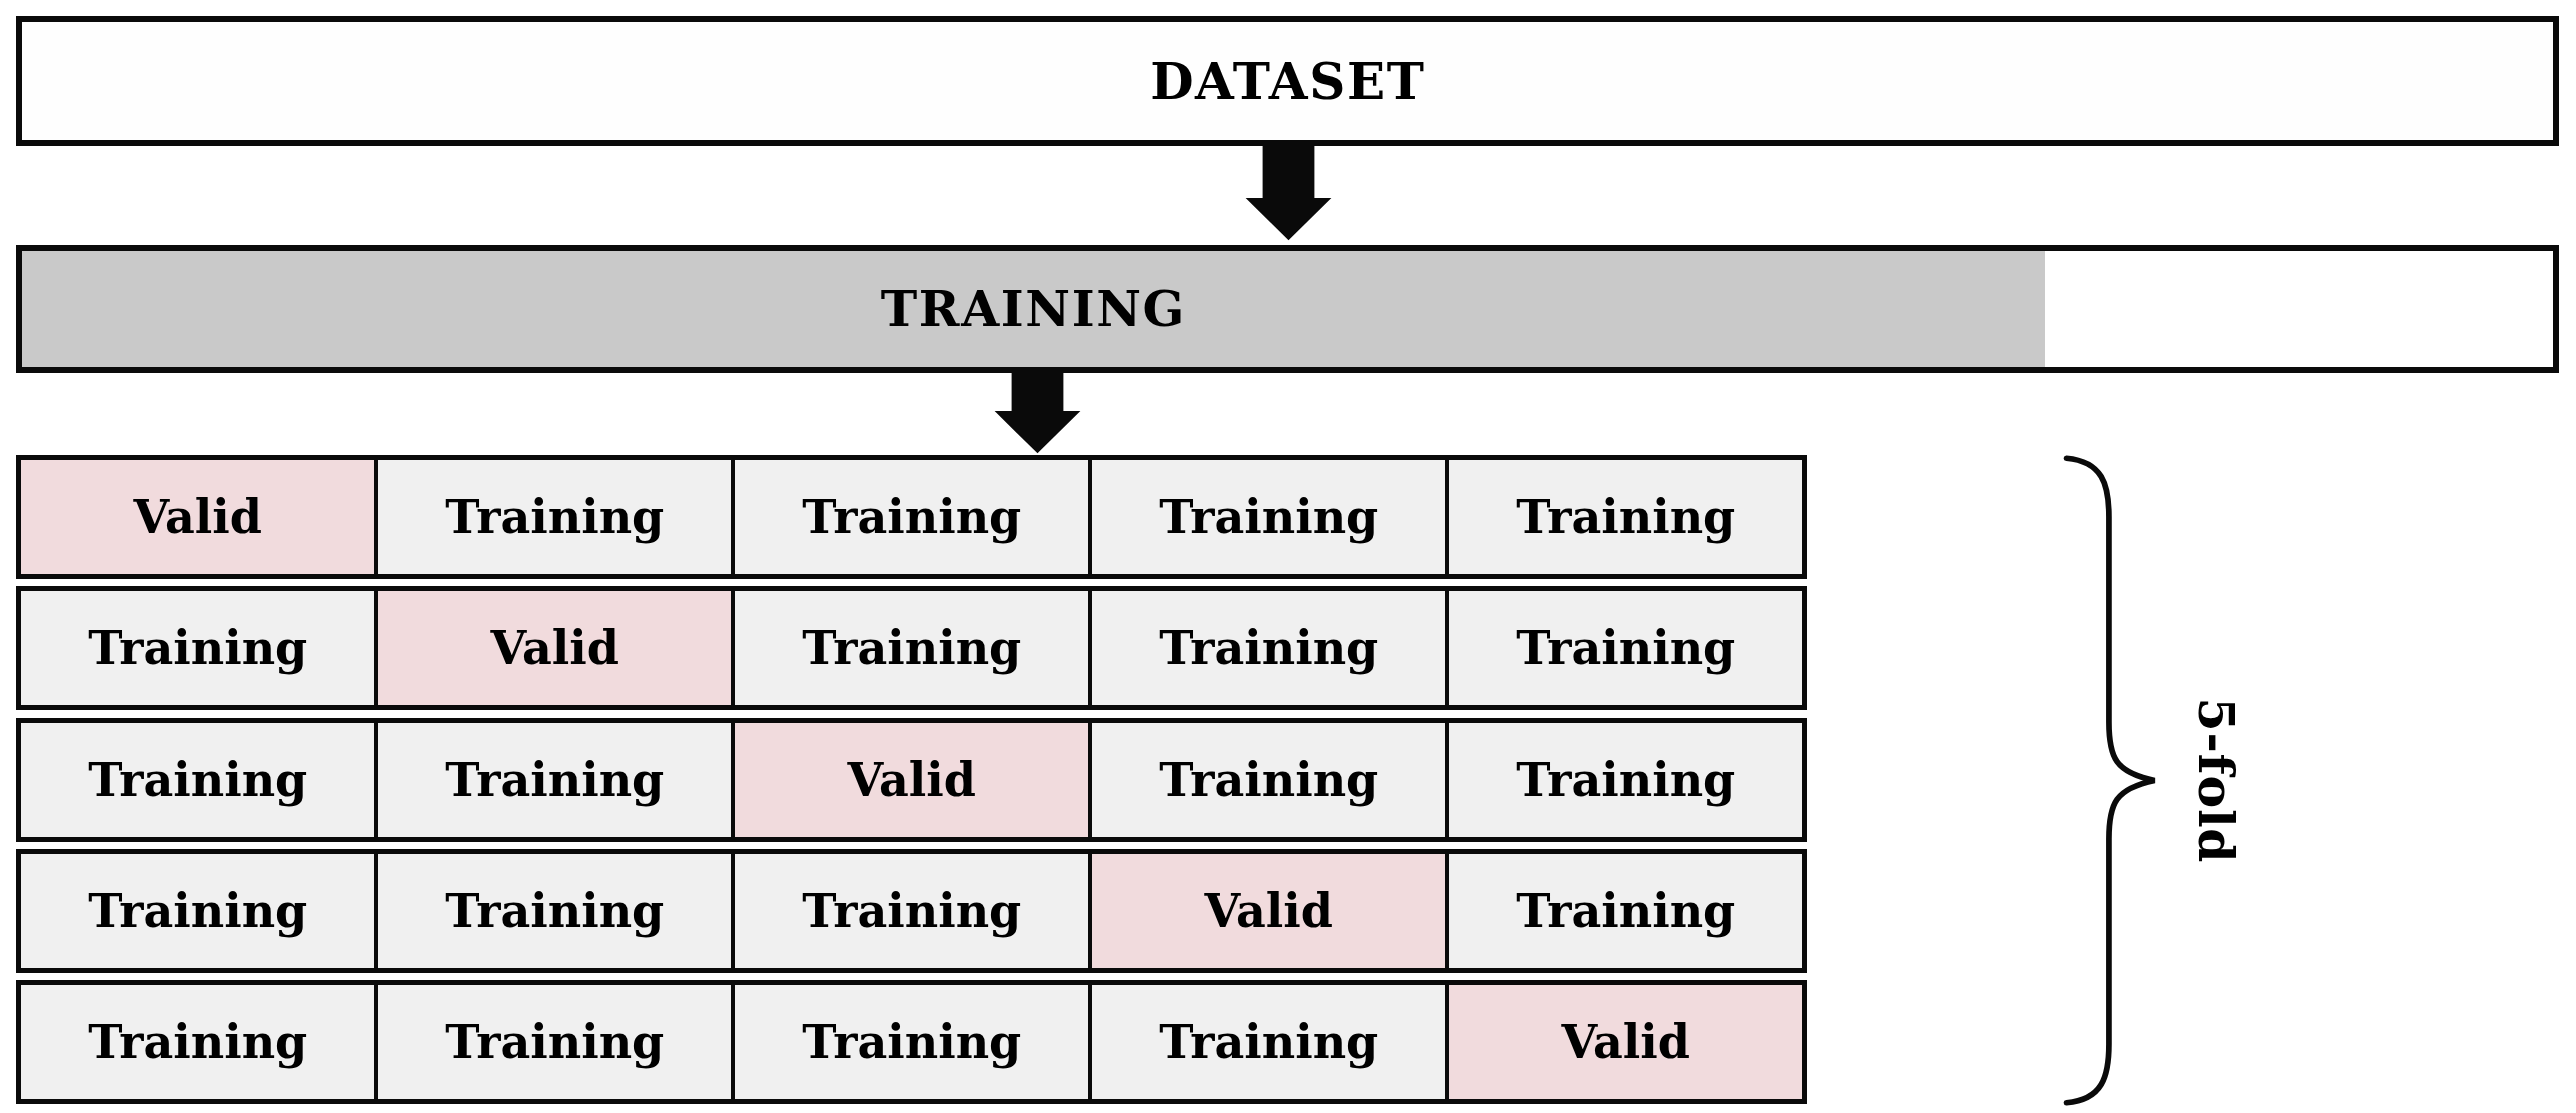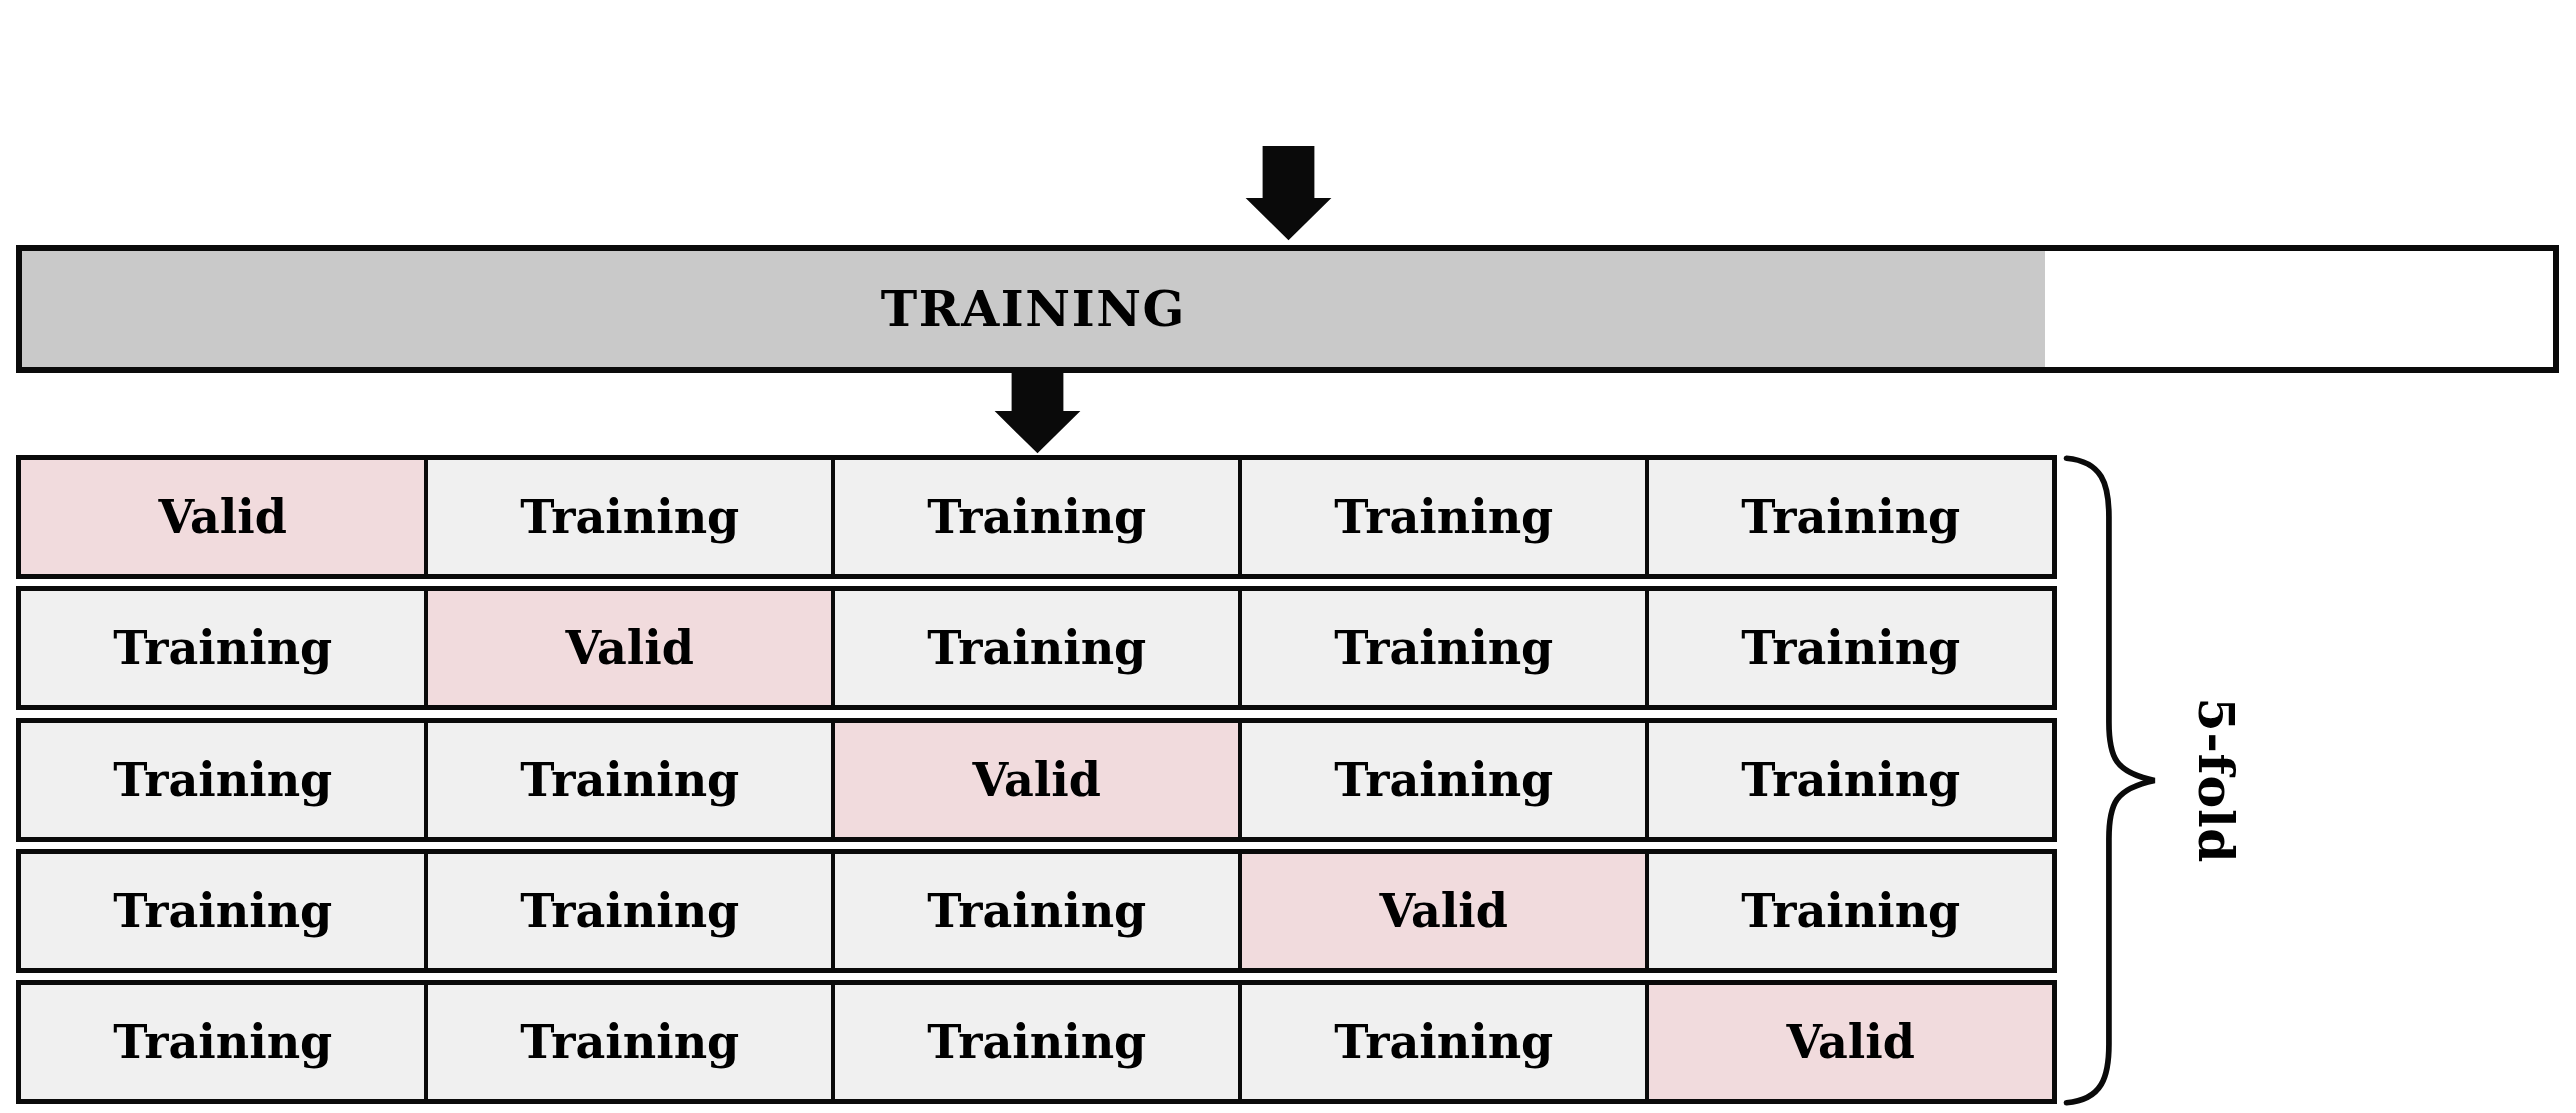--- a/index.html
+++ b/index.html
@@ -59,21 +59,21 @@
   }
   .segment .bar-label {
     font-size: 49px; font-weight: bold; color: #000;
     letter-spacing: 1.6px;
   }
 
   
   #fold-grid {
     position: absolute;
     left: 16.3px; top: 455px;
-    width: 2041px;
+    width: 1791px;
     display: flex; flex-direction: column;
     gap: 7.3px;
     border-radius: 18px;
   }
   .fold-row {
     display: flex;
     height: 124px;
     border: 5.7px solid var(--c-border);
     background: #fff;
   }
@@ -109,20 +109,23 @@
     transform-origin: center center;
     letter-spacing: 0.8px;
     white-space: nowrap;
   }
 </style>
 </head>
 <body>
 
 <div id="canvas">
 
+  <div class="dataset-bar">
+    <span class="bar-label">DATASET</span>
+  </div>
 
   <svg id="arrow-1" class="arrow-svg" viewBox="0 0 110 118" preserveAspectRatio="none" aria-hidden="true">
     <polygon points="23,0 87,0 87,64 108,64 55,116 2,64 23,64"></polygon>
   </svg>
 
   <div class="split-bar">
     <div class="segment segment-training">
       <span class="bar-label">TRAINING</span>
     </div>
   </div>

